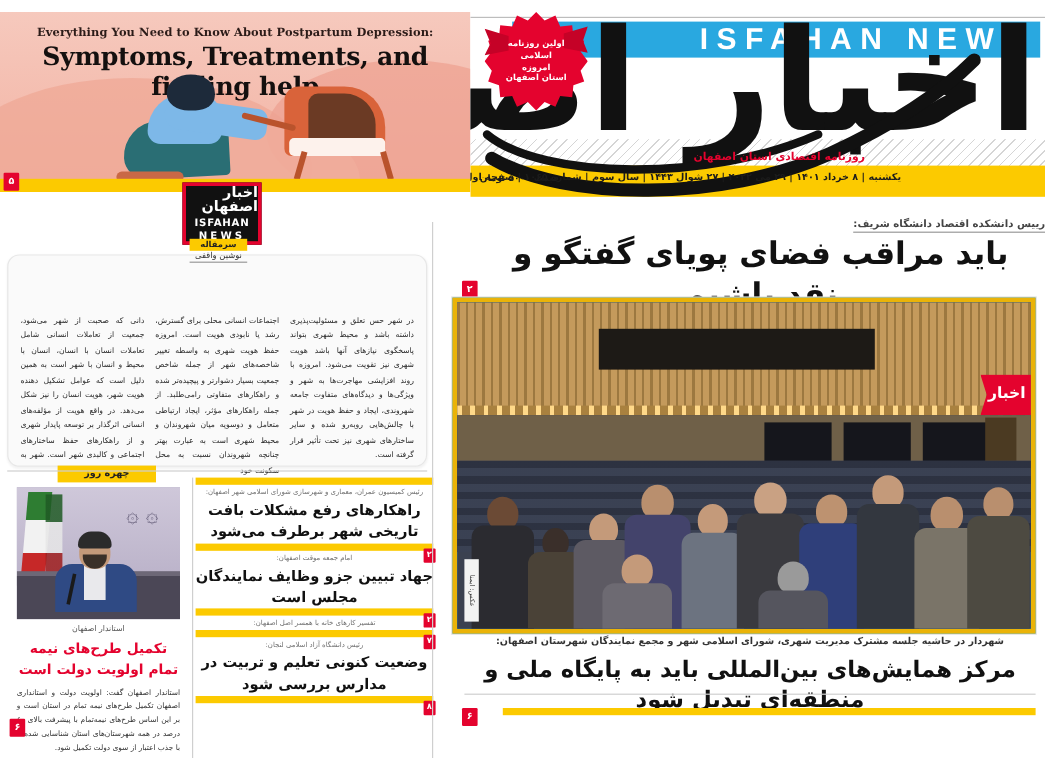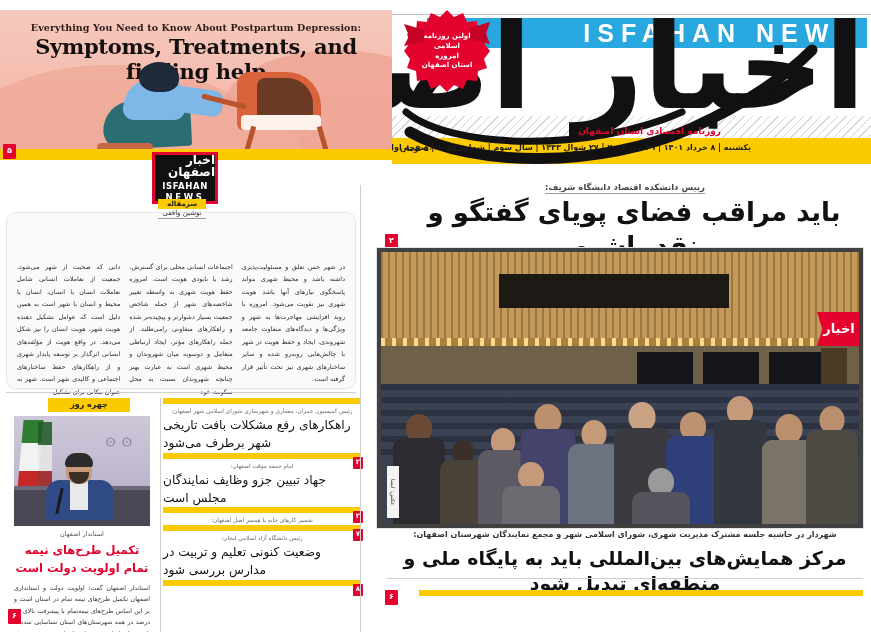--- a/index.html
+++ b/index.html
@@ -141,21 +141,21 @@
     font-size:15.5px;font-weight:700;color:#111;
   }
   .ed-cols{
     position:absolute;left:10px;right:10px;top:48px;bottom:8px;
     display:flex;gap:9px;direction:rtl;
   }
   .ed-col{flex:1;font-size:6.4px;line-height:1.95;text-align:justify;color:#2a2a2a;}
 
   
   .chehre{
-    position:absolute;left:6px;top:398px;width:152px;height:228px;
+    position:absolute;left:6px;top:388px;width:152px;height:228px;
   }
   .chehre-tab{
     position:absolute;right:28px;top:0;width:82px;height:14px;background:#fcca00;
     font-size:8px;font-weight:700;color:#222;text-align:center;line-height:14px;
   }
   .chehre-photo{
     position:absolute;left:8px;top:18px;width:136px;height:110px;overflow:hidden;
     background:#b9b2c8;
   }
   .cp-wall{position:absolute;inset:0;background:linear-gradient(180deg,#cfc8da,#b2a9c2);}
@@ -186,37 +186,37 @@
   }
   .chehre-pg{position:absolute;left:2px;bottom:2px;}
 
   
   .midcol{position:absolute;left:163px;top:398px;width:198px;height:234px;}
   .story{position:relative;}
   .story-bar{height:6px;background:#fcca00;margin:0 0 0 0;position:relative;}
   .story-bar .pg{position:absolute;right:-2px;top:-4px;}
   .story-bar .pg .pgnum{font-size:7px;padding:2px 3px 3px;}
   .story-kicker{text-align:center;font-size:5.8px;color:#6d6d6d;margin:4px 0 2px;}
-  .story-title{text-align:left;font-size:12.2px;font-weight:400;line-height:1.5;color:#111;}
+  .story-title{text-align:center;font-size:12.2px;font-weight:700;line-height:1.5;color:#111;}
 
   
   .main{position:absolute;right:0;top:178px;width:492px;height:454px;}
   .main-kicker{
-    position:absolute;right:0;left:0;top:4px;text-align:center;
+    position:absolute;right:0;left:0;top:4px;text-align:right;
     font-size:8.5px;color:#444;font-weight:700;
   }
   .main-kicker span{border-bottom:1px solid #999;padding-bottom:1px;}
   .main-title{
     position:absolute;right:6px;left:24px;top:18px;text-align:center;
     font-size:26px;font-weight:700;color:#111;line-height:1.3;
   }
   .main-pg{position:absolute;left:6px;top:50px;}
   .photo-frame{
     position:absolute;right:8px;top:70px;width:478px;height:272px;
-    background:#0ea5e9;border:4px solid #404040;box-shadow:0 0 0 1px #e2e2e2;
+    background:#0ea5e9;border:4px solid #eab308;box-shadow:0 0 0 1px #e2e2e2;
   }
   .photo{position:absolute;inset:0;overflow:hidden;background:#3b4150;}
   .hall-ceil{position:absolute;left:0;right:0;top:0;height:92px;background:#b08a4e;}
   .hall-slats{position:absolute;left:0;right:0;top:0;height:92px;
     background:repeating-linear-gradient(90deg,#9c7840 0 2px,#c49a5c 2px 7px);}
   .hall-dark{position:absolute;left:118px;top:22px;width:230px;height:34px;background:#1d1a16;}
   .hall-lights{position:absolute;left:0;right:0;top:86px;height:8px;
     background:repeating-linear-gradient(90deg,#ffd98a 0 4px,#a9813f 4px 11px);}
   .hall-wall{position:absolute;left:0;right:0;top:94px;height:52px;background:#6f6048;}
   .hall-win{position:absolute;top:100px;width:56px;height:40px;background:#15161c;}

